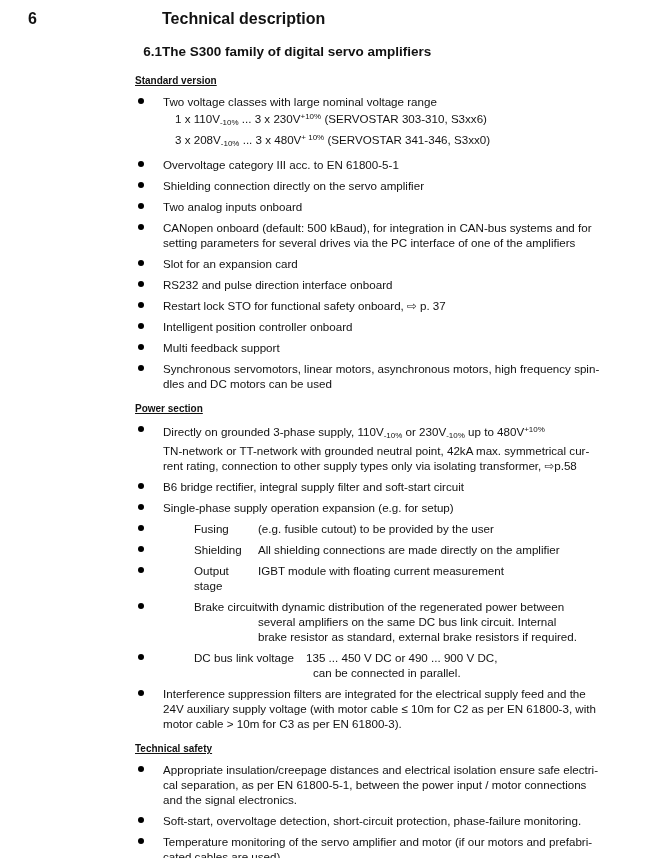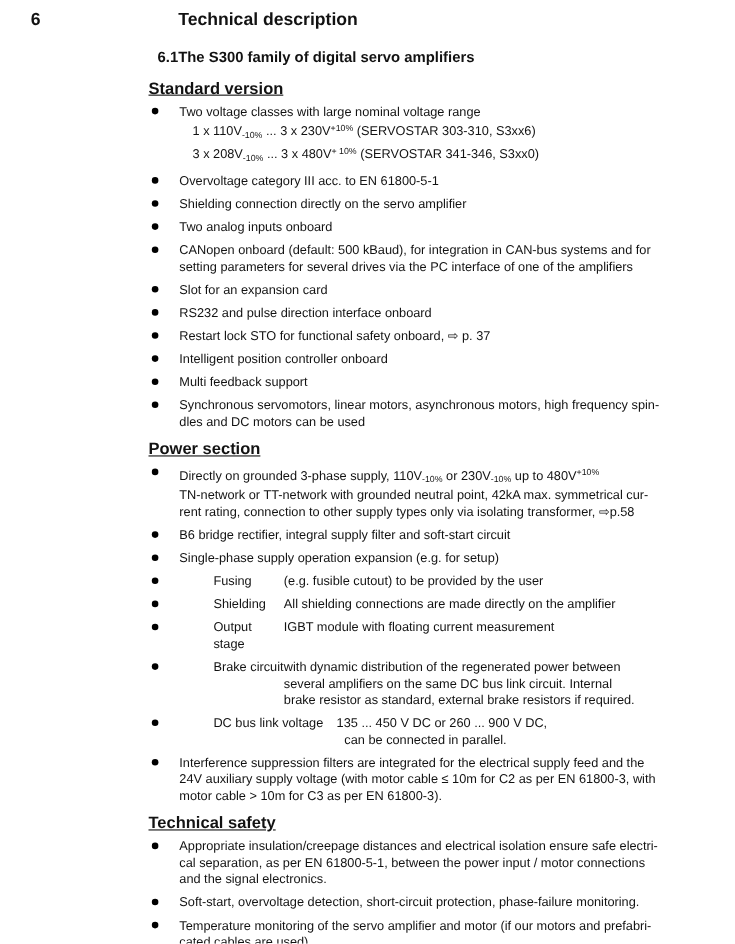--- a/index.html
+++ b/index.html
@@ -17,21 +17,21 @@
   }
   .hrow{display:flex;align-items:baseline;}
   .hrow .num{flex:0 0 162px;padding-left:28px;box-sizing:border-box;font-weight:bold;}
   .h1row{margin-bottom:16px;}
   .h1row .num,.h1row .title{font-size:16px;font-weight:bold;line-height:19px;}
   .h2row{margin-bottom:13px;}
   .h2row .num,.h2row .title{font-size:13.5px;font-weight:bold;line-height:16px;text-align:right;}
   .content{margin-left:135px;width:533px;box-sizing:border-box;}
   .sec{margin-top:0;}
   .sec.gap{margin-top:10px;}
-  .shead{font-size:15px;font-weight:bold;text-decoration:underline;margin:0 0 6px 0;line-height:15px;}
+  .shead{font-size:10px;font-weight:bold;text-decoration:underline;margin:0 0 6px 0;line-height:15px;}
   .bullet{display:flex;margin-bottom:6px;}
   .dot{flex:0 0 6px;width:6px;height:6px;border-radius:50%;background:#000;margin:4px 19px 0 3px;}
   .btext{flex:1;min-width:0;}
   .ml{white-space:pre-line;}
   .vline{padding-left:12px;}
   sub{font-size:8px;vertical-align:-2px;letter-spacing:0;}
   sup{font-size:8px;vertical-align:4px;letter-spacing:0;text-align:center;}
   .pair{display:flex;margin-left:31px;}
   .lbl{flex:0 0 64px;}
   .lbl.wide{flex:0 0 112px;}
@@ -160,21 +160,21 @@
           <div class="desc ml">with dynamic distribution of the regenerated power between
 several amplifiers on the same DC bus link circuit. Internal
 brake resistor as standard, external brake resistors if required.</div>
         </div>
       </div>
       <div class="bullet">
         <span class="dot"></span>
         <div class="btext pair">
           <div class="lbl wide">DC bus link voltage</div>
           <div class="desc">
-            <div>135 ... 450 V DC or 260 ... 900 V DC,</div>
+            <div>135 ... 450 V DC or 490 ... 900 V DC,</div>
             <div class="indent2">can be connected in parallel.</div>
           </div>
         </div>
       </div>
 
       <div class="bullet">
           <span class="dot"></span>
           <div class="btext ml">Interference suppression filters are integrated for the electrical supply feed and the
 24V auxiliary supply voltage (with motor cable ≤ 10m for C2 as per EN 61800-3, with
 motor cable &gt; 10m for C3 as per EN 61800-3).</div>

